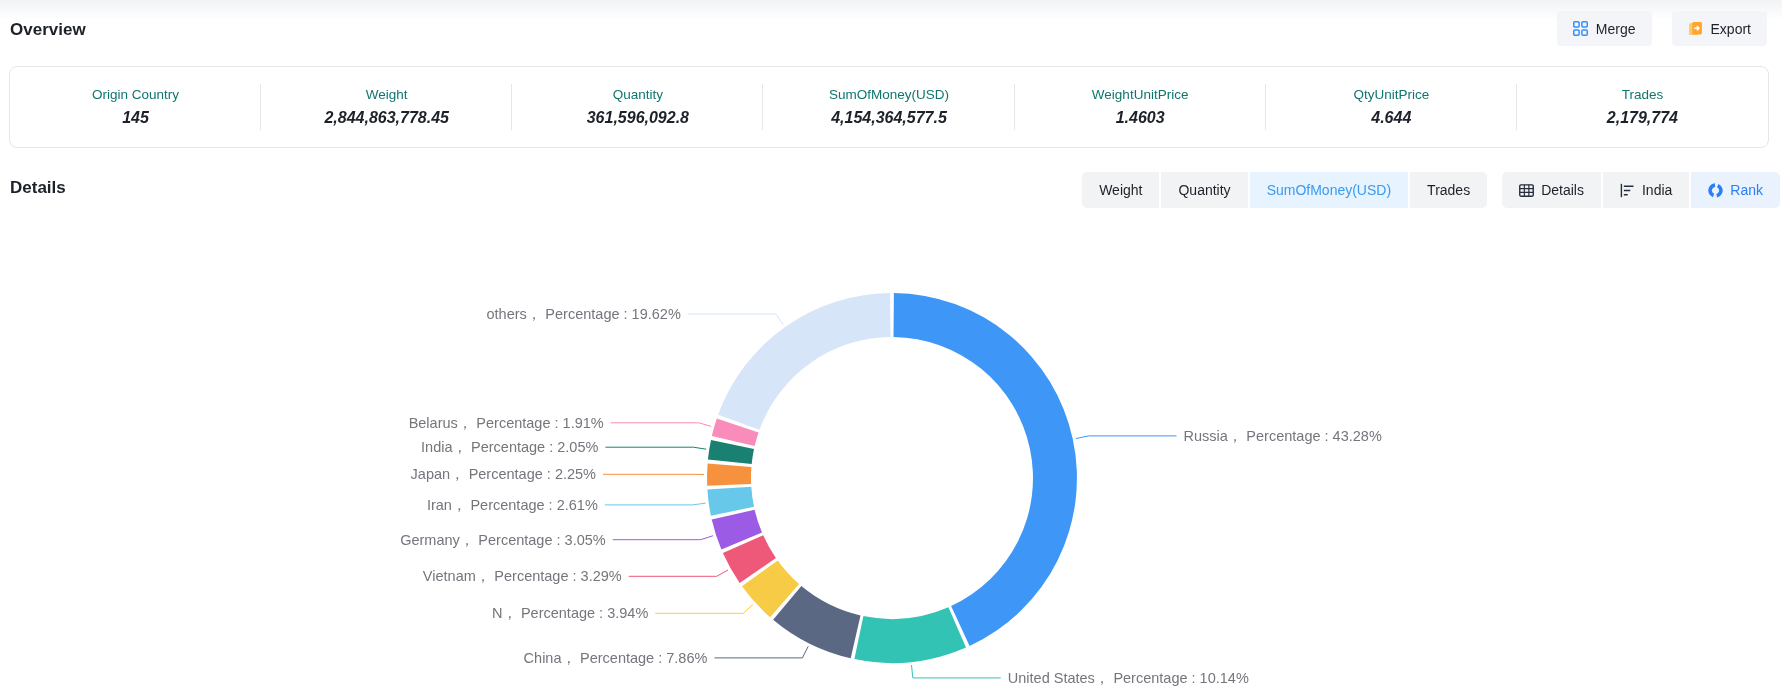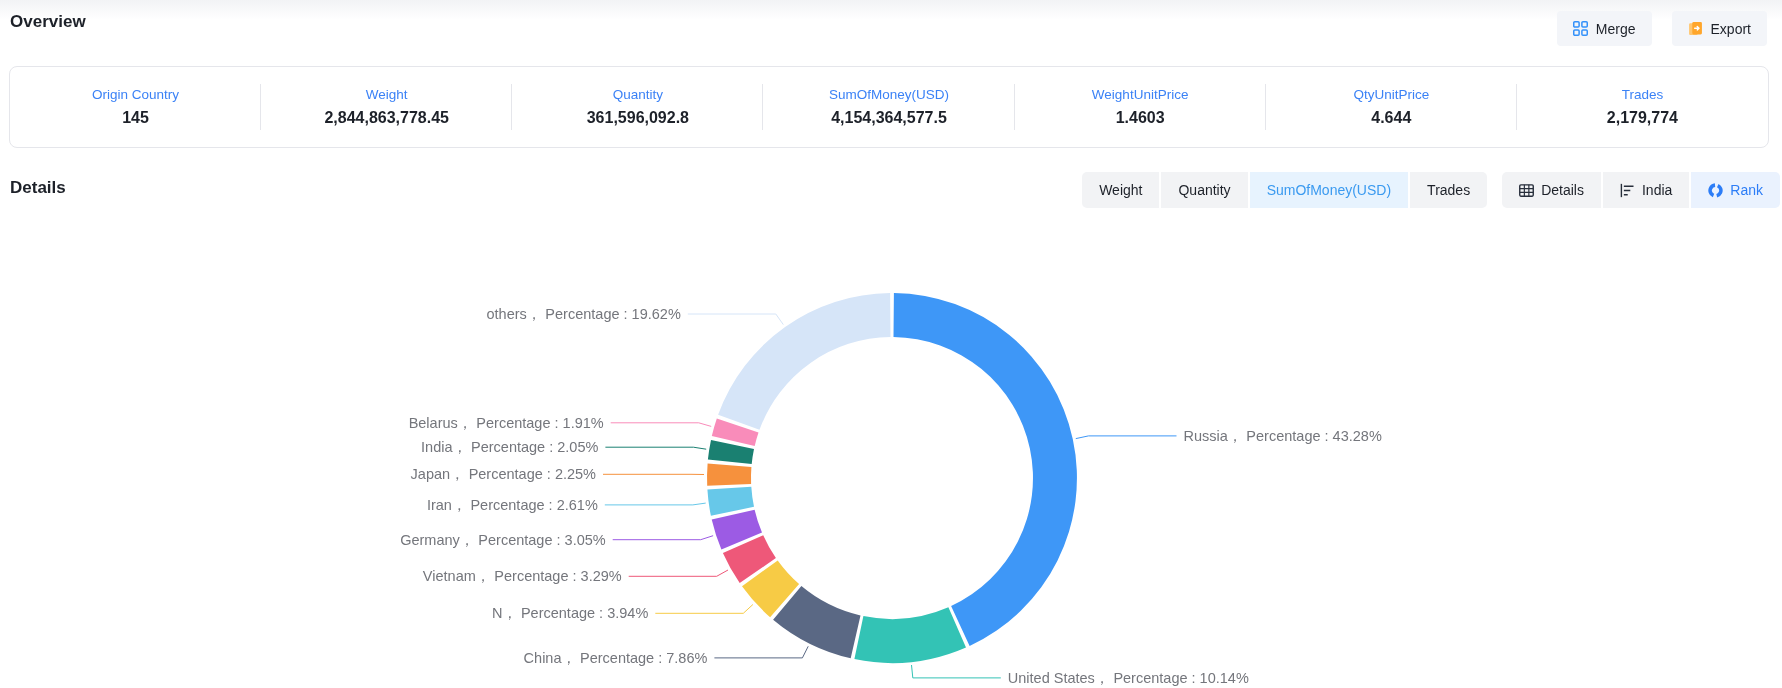--- a/index.html
+++ b/index.html
@@ -2,36 +2,36 @@
 <html><head>
 <meta charset="utf-8">
 <style>
   * { margin:0; padding:0; box-sizing:border-box; }
   html,body { background:#fff; }
   body { font-family:"Liberation Sans", sans-serif; color:#1d2129; }
   .page { position:relative; width:1782px; height:688px; background:#fff; overflow:hidden; }
   .topfade { position:absolute; left:0; top:0; width:1782px; height:20px;
              background:linear-gradient(#f2f3f5,#ffffff); }
   
-  .overview-title { position:absolute; left:10px; top:12px; font-size:17px; font-weight:700; color:#1d2129; }
+  .overview-title { position:absolute; left:10px; top:20px; font-size:17px; font-weight:700; color:#1d2129; }
   .hdr-btns { position:absolute; right:15px; top:11px; display:flex; gap:20px; }
   .hdr-btn { display:flex; align-items:center; gap:8px; height:35px; padding:0 16px;
              background:#f3f5f9; border:none; border-radius:4px; font-size:14px; color:#1d2129;
              font-family:"Liberation Sans", sans-serif; cursor:pointer; }
   .hdr-btn svg { display:block; }
   
   .stats-card { position:absolute; left:9px; top:66px; width:1760px; height:82px;
                 border:1px solid #e5e6eb; border-radius:8px; background:#fff;
                 display:flex; align-items:stretch; }
   .stat-col { flex:1; position:relative; display:flex; flex-direction:column;
               align-items:center; justify-content:center; gap:7px; }
   .stat-col:not(:last-child)::after { content:""; position:absolute; right:0; top:50%;
               transform:translateY(-50%); width:1px; height:46px; background:#e5e6eb; }
-  .stat-label { font-size:13.5px; color:#3b82f6; }
-  .stat-value { font-size:16px; font-weight:600; color:#1d2129; }
+  .stat-label { font-size:13.5px; color:#0f766e; }
+  .stat-value { font-size:16px; font-weight:600; color:#1d2129;font-style:italic; }
   
   .details-title { position:absolute; left:10px; top:178px; font-size:17px; font-weight:700; color:#1d2129; }
   .tabs-wrap { position:absolute; right:2px; top:172px; display:flex; gap:15px; }
   .tab-group { display:flex; gap:2px; }
   .tab { display:flex; align-items:center; gap:7px; height:36px; padding:0 17px;
          background:#f2f3f5; border:none; font-size:14px; color:#1d2129; cursor:pointer;
          font-family:"Liberation Sans", sans-serif; white-space:nowrap; }
   .tab:first-child { border-radius:5px 0 0 5px; }
   .tab:last-child { border-radius:0 5px 5px 0; }
   .tab.sel-metric { background:#e7f3fe; color:#3a9af0; }

